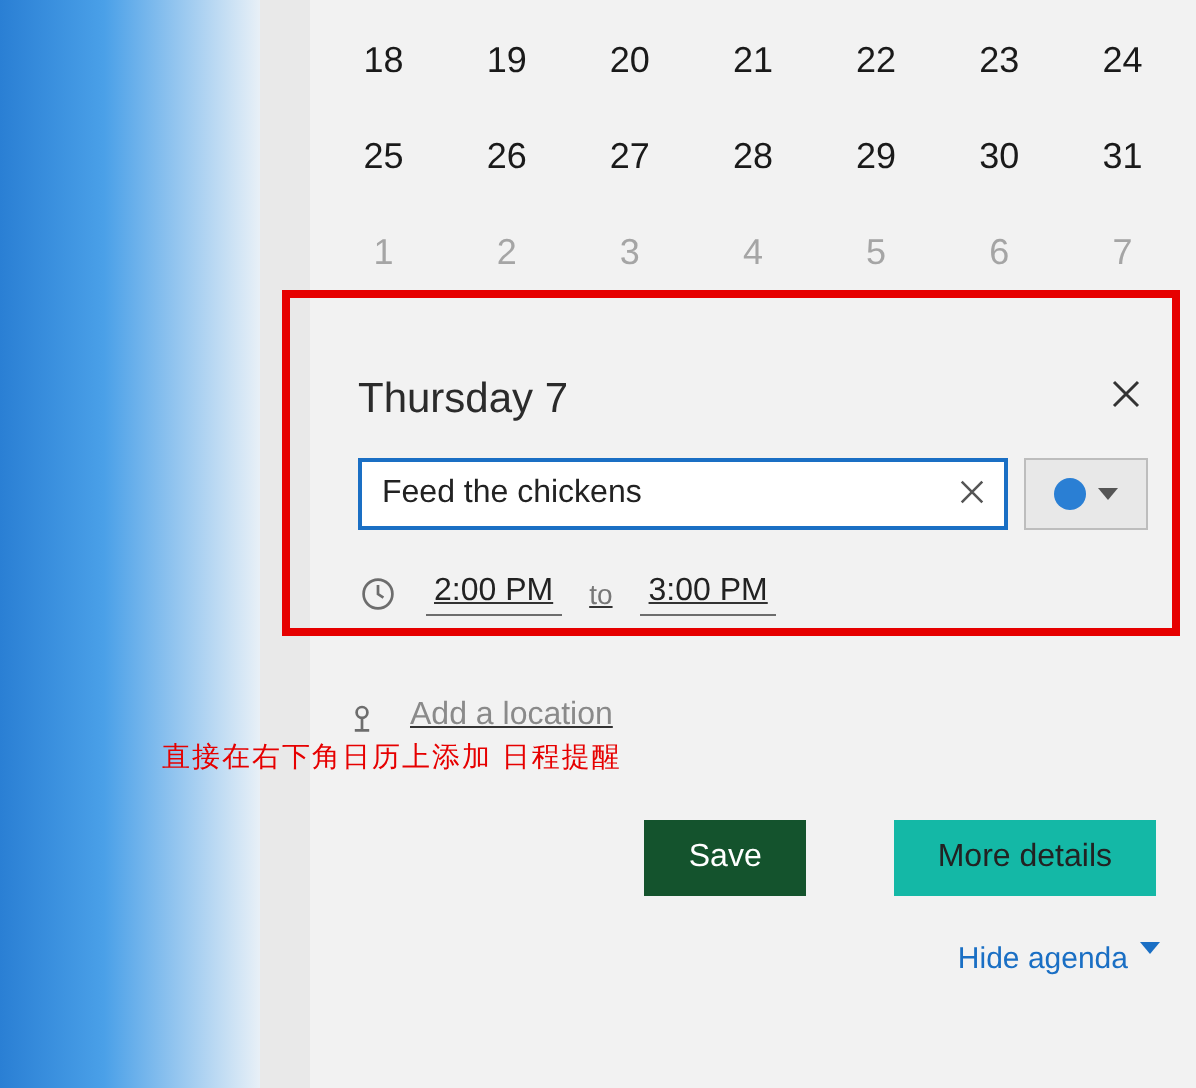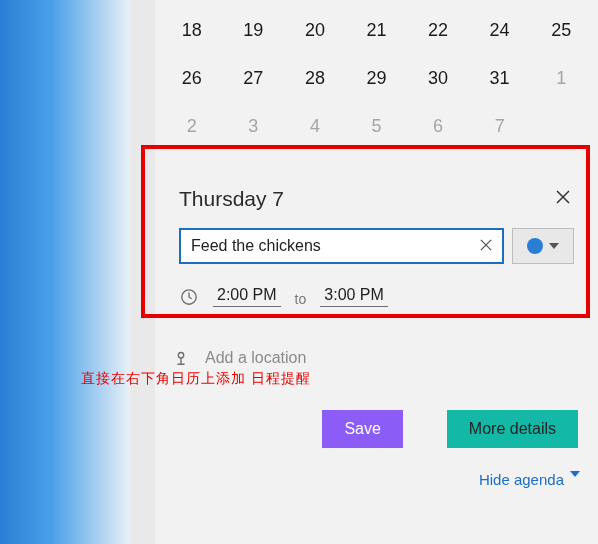--- a/index.html
+++ b/index.html
@@ -111,25 +111,26 @@
       background: #2a7fd4;
     }
     .chev-down {
       width: 0; height: 0;
       border-left: 5px solid transparent;
       border-right: 5px solid transparent;
       border-top: 6px solid #555;
     }
     .time-row, .loc-row {
       display: flex;
-      align-items: flex-end;
+      align-items: center;
       gap: 14px;
       font-size: 16px;
       color: #333;
       padding: 4px 0;
+      text-decoration: underline;
     }
     .row-icon {
       width: 20px; height: 20px;
       color: #6d6d6d;
       flex-shrink: 0;
       display: flex;
       align-items: center;
       justify-content: center;
     }
     .time-val {
@@ -169,21 +170,21 @@
       height: 38px;
       padding: 0 22px;
       font-size: 16px;
       border: none;
       cursor: pointer;
       display: flex;
       align-items: center;
       justify-content: center;
     }
     .btn-primary {
-      background: #8b5cf6;
+      background: #14532d;
       color: #fff;
     }
     .btn-secondary {
       background: #14b8a6;
       color: #222;
       margin-left: 32px;
     }
     .hide-agenda {
       position: absolute;
       right: 18px;
@@ -208,20 +209,21 @@
 <div class="left-strip"></div>
 
 <div class="panel">
 
   <div class="cal-grid">
     <div class="cal-cell">18</div>
     <div class="cal-cell">19</div>
     <div class="cal-cell">20</div>
     <div class="cal-cell">21</div>
     <div class="cal-cell">22</div>
+    <div class="cal-cell">23</div>
     <div class="cal-cell">24</div>
     <div class="cal-cell">25</div>
     <div class="cal-cell">26</div>
     <div class="cal-cell">27</div>
     <div class="cal-cell">28</div>
     <div class="cal-cell">29</div>
     <div class="cal-cell">30</div>
     <div class="cal-cell">31</div>
     <div class="cal-cell faded">1</div>
     <div class="cal-cell faded">2</div>

